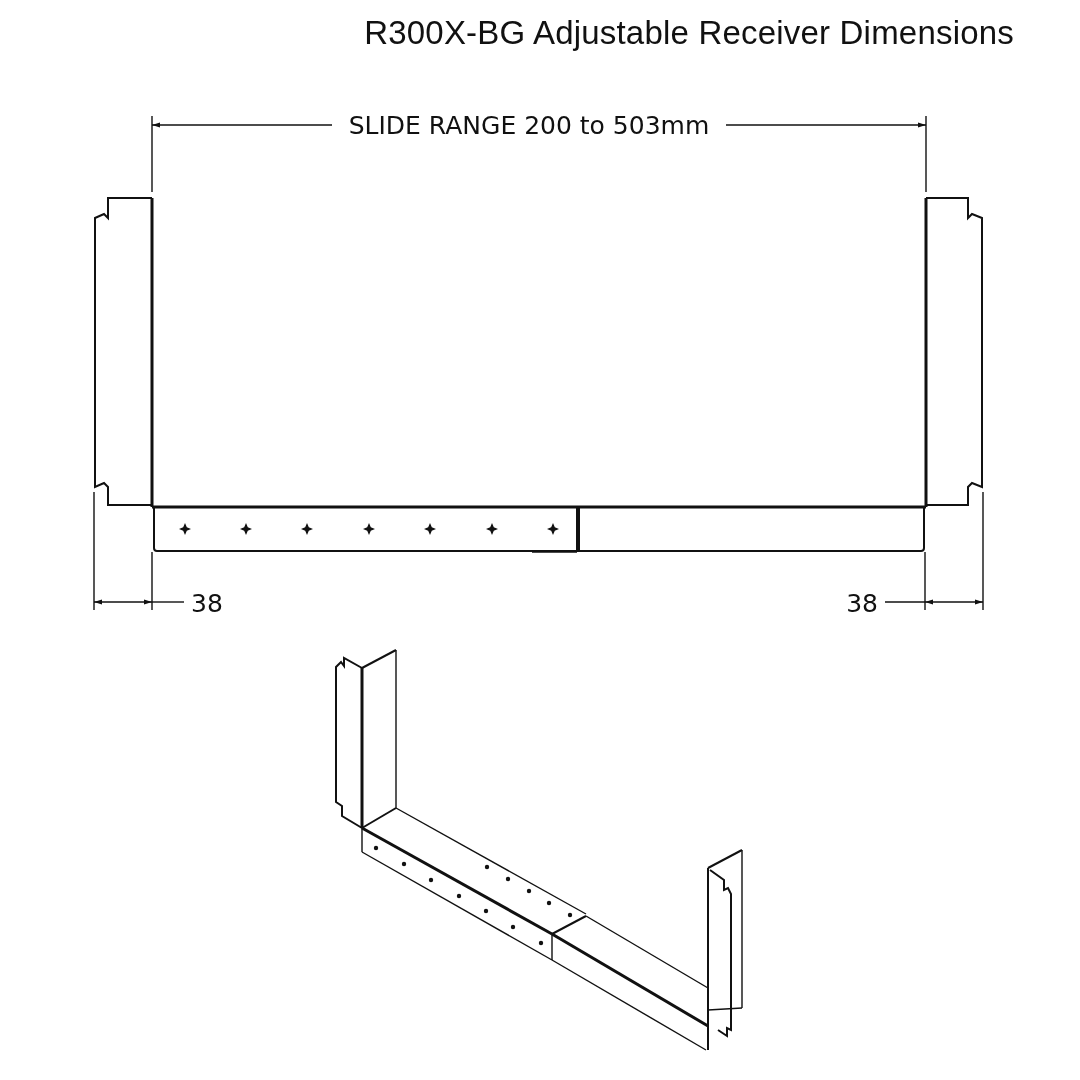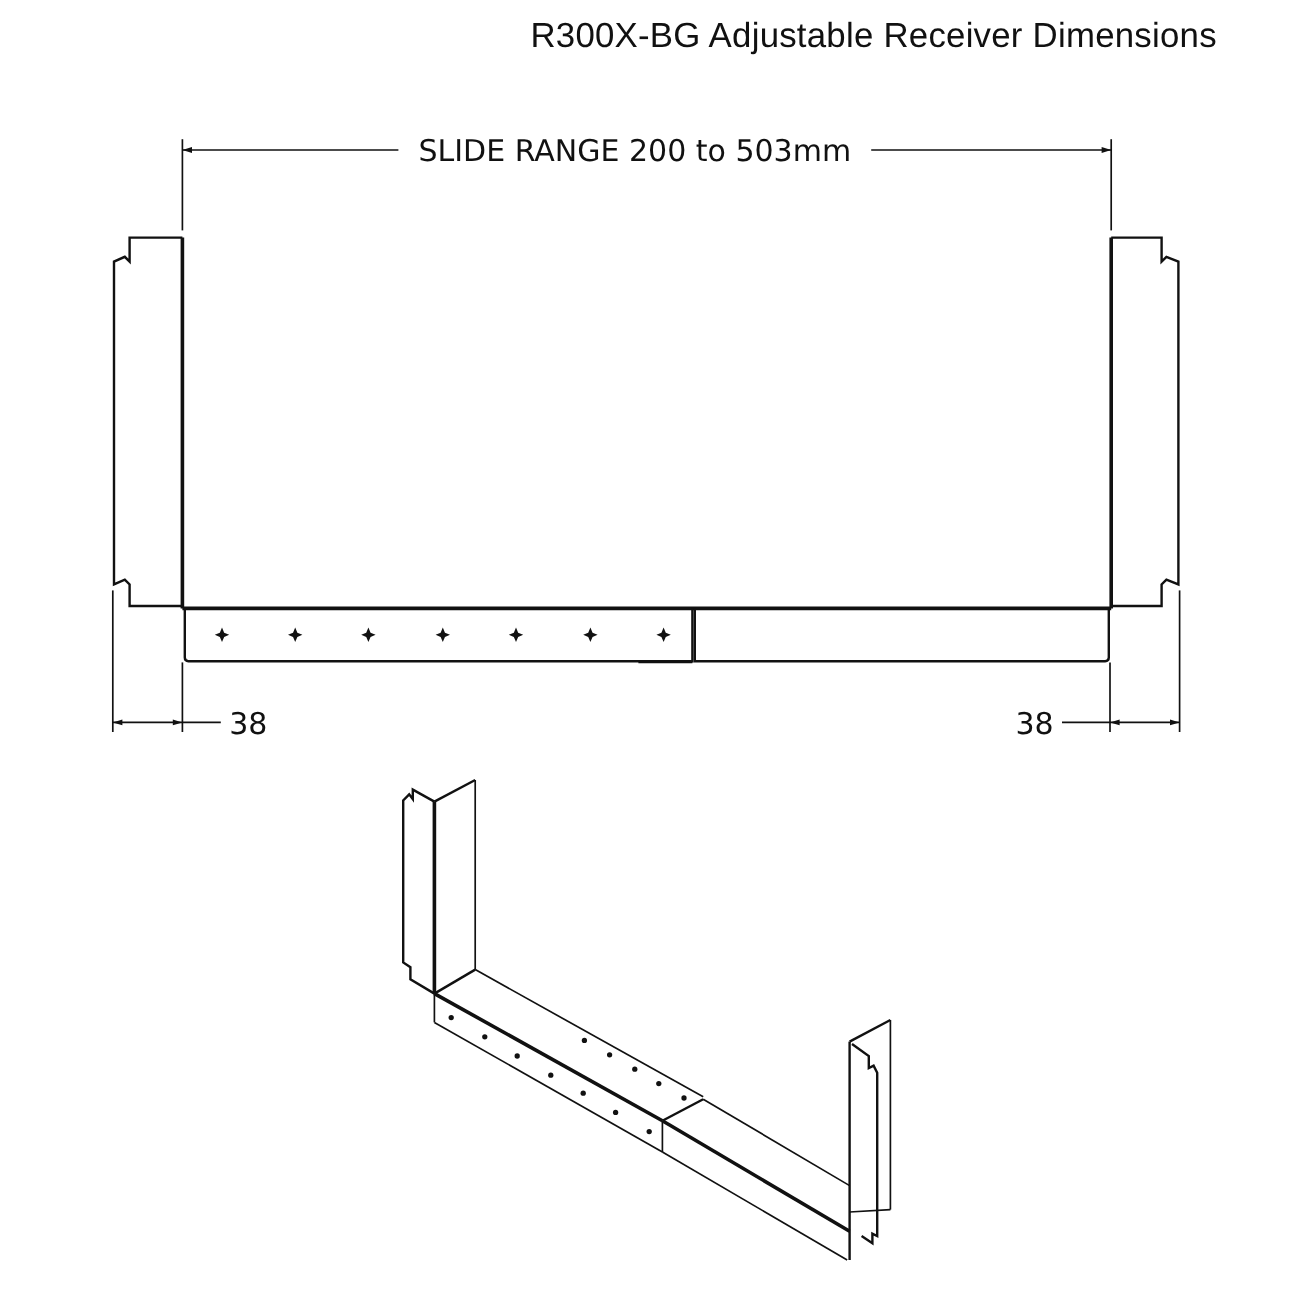--- a/index.html
+++ b/index.html
@@ -1,17 +1,17 @@
 <!DOCTYPE html>
 <html><head>
 <meta charset="utf-8">
 <style>
   html, body { margin: 0; padding: 0; background: #ffffff; }
   body { width: 1080px; height: 1080px; position: relative; overflow: hidden; font-family: "Liberation Sans", sans-serif; }
-  .title { position: absolute; top: 14px; right: 66px; font-size: 29px; color: #111; letter-spacing: 0.2px; white-space: nowrap; }
+  .title { position: absolute; top: 14px; right: 66px; font-size: 33px; color: #111; letter-spacing: 0.2px; white-space: nowrap; }
   svg.drawing { position: absolute; left: 0; top: 0; }
   .dimtext { font-family: "DejaVu Sans", sans-serif; font-size: 25px; fill: #111; }
   .thin { stroke: #111; stroke-width: 1.4; fill: none; }
   .med { stroke: #111; stroke-width: 2; fill: none; }
   .thick { stroke: #111; stroke-width: 3; fill: none; }
 </style>
 </head>
 <body>
 
 <div class="title">R300X-BG Adjustable Receiver Dimensions</div>

